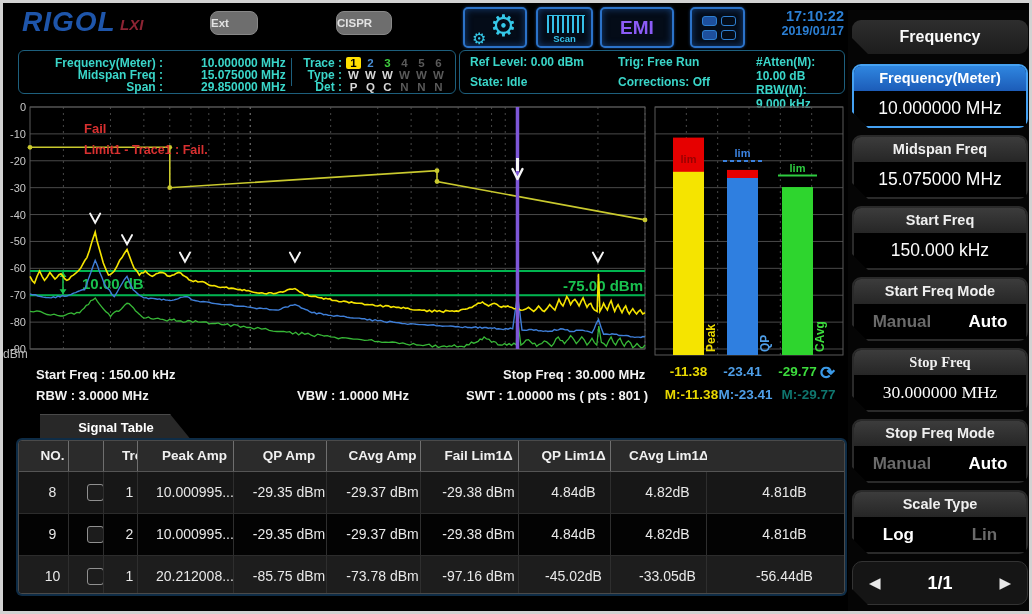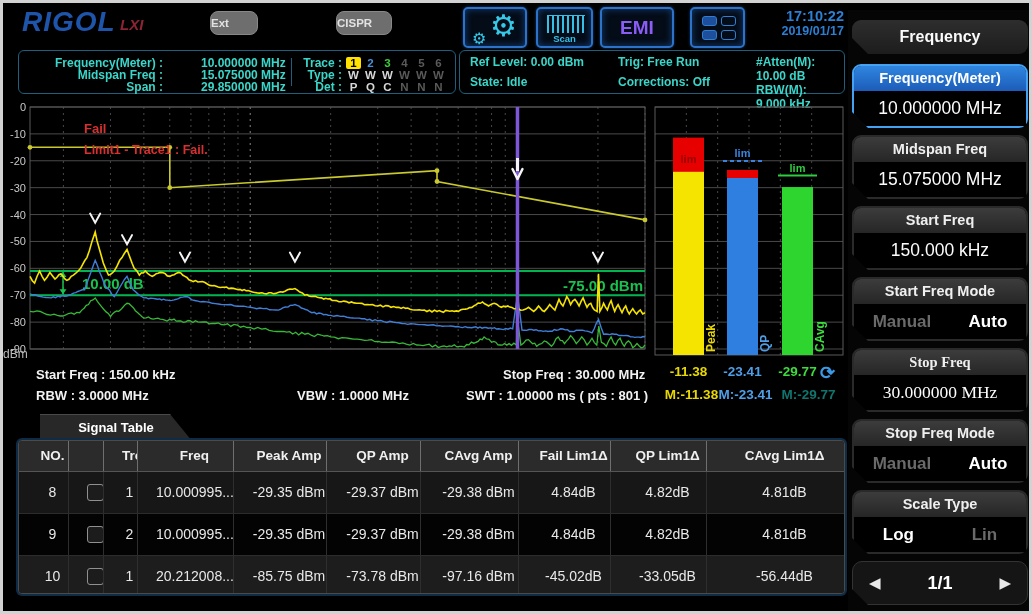--- a/index.html
+++ b/index.html
@@ -311,21 +311,20 @@
       <div class="barval" style="left: 800.5px; top: 387px; color: #0f766e; margin-left: 8px;">M:-29.77</div>
     </div>
   <div class="refresh">⟳</div>
 
   <div class="abs tab">Signal Table</div>
   <div class="abs tbox" id="tbox">
       <div class="trow head">
         <div class="cell">NO.</div>
         <div class="cell"></div>
         <div class="cell">Trc</div>
-        <div class="cell">Freq</div>
         <div class="cell">Peak Amp</div>
         <div class="cell">QP Amp</div>
         <div class="cell">CAvg Amp</div>
         <div class="cell">Fail Lim1Δ</div>
         <div class="cell">QP Lim1Δ</div>
         <div class="cell">CAvg Lim1Δ</div>
       </div>
       <div class="trow body" style="background: rgb(23, 23, 23);">
         <div class="cell">8</div>
         <div class="cell">

